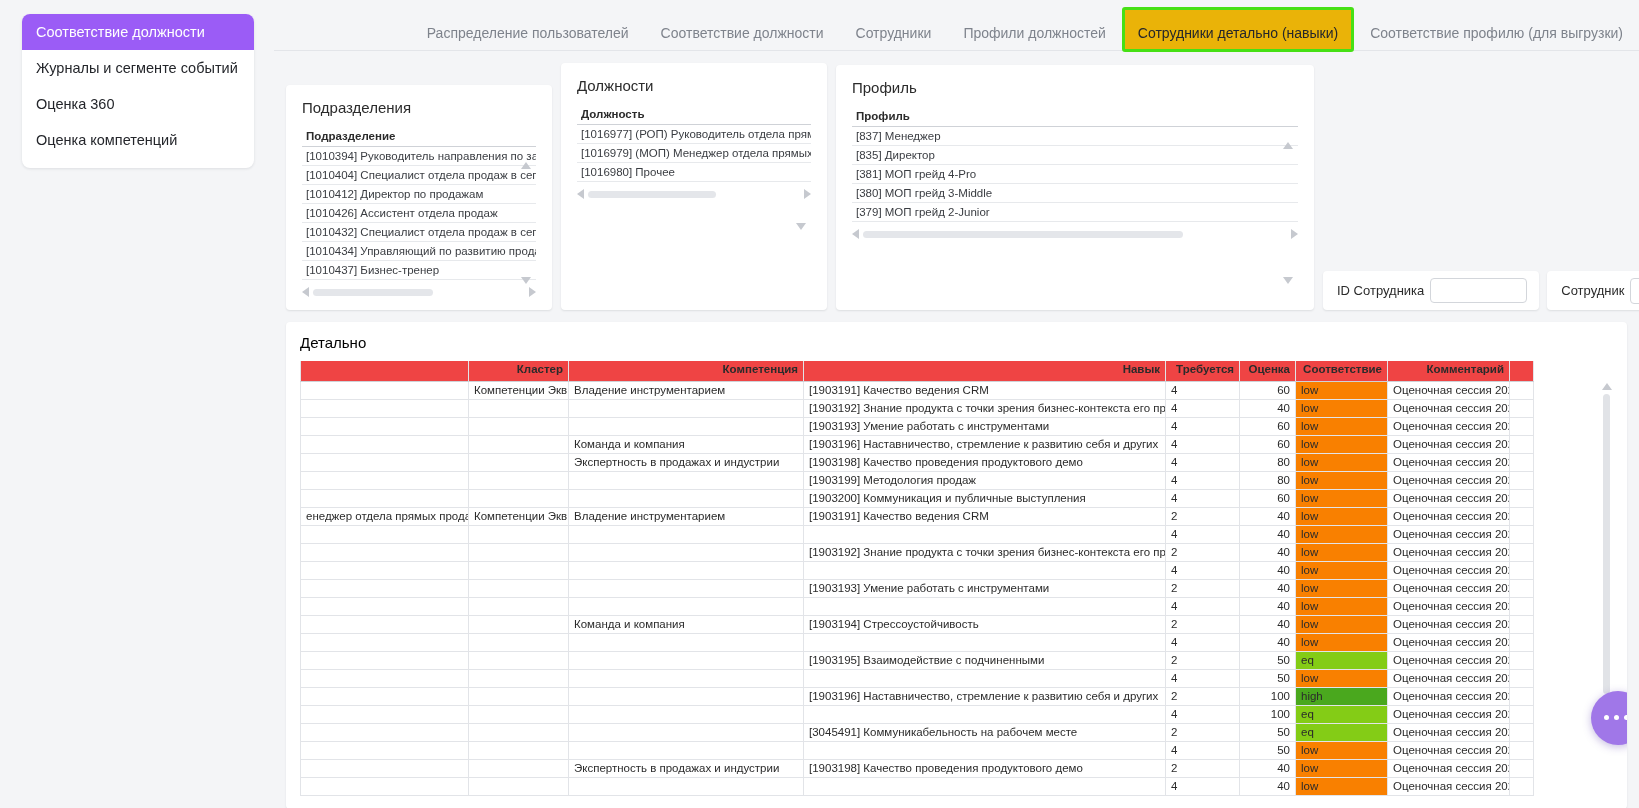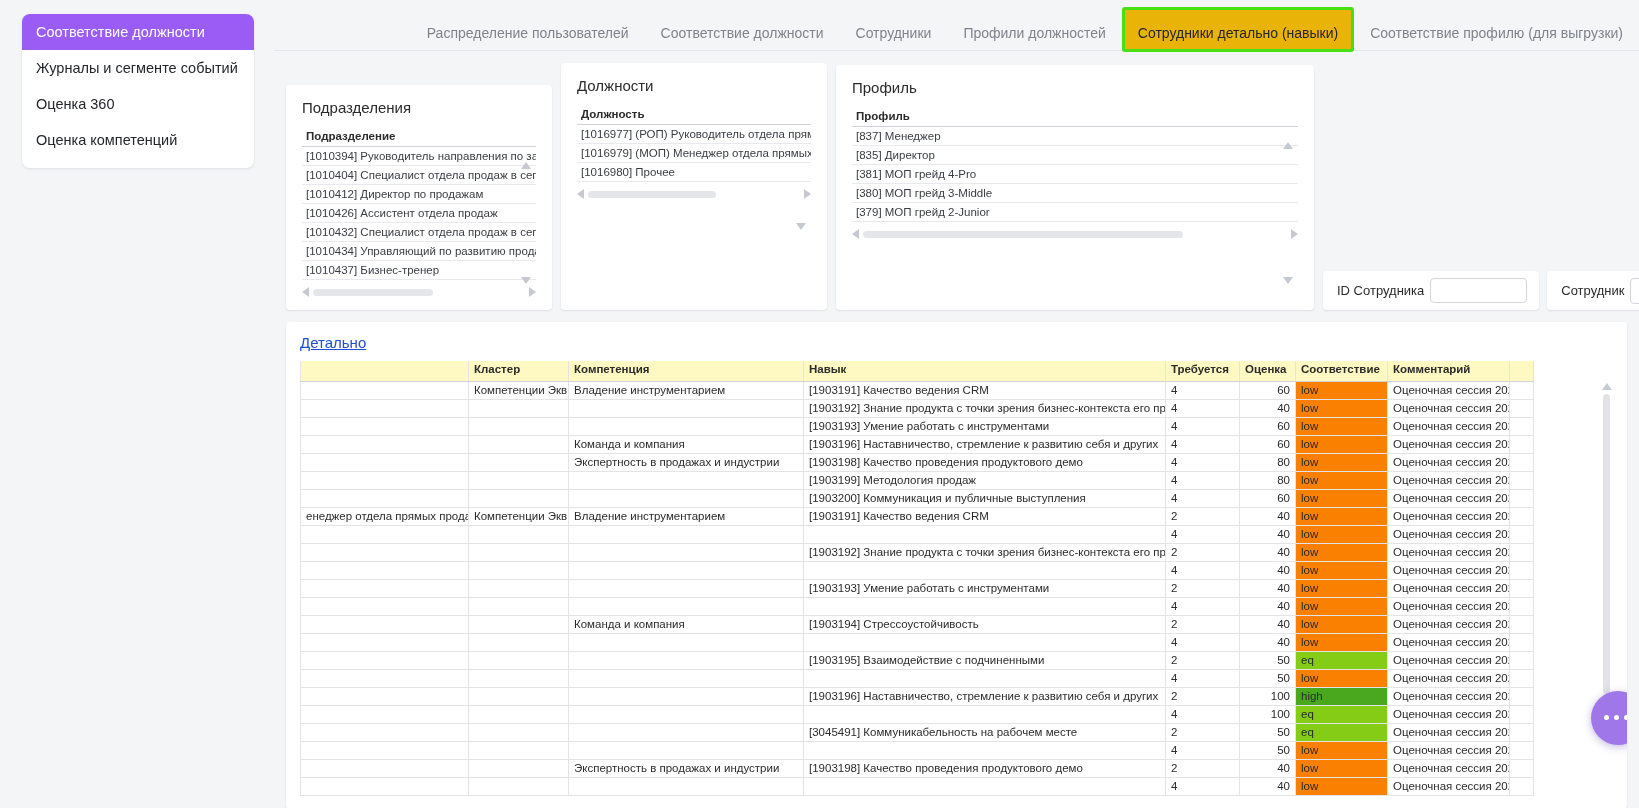--- a/index.html
+++ b/index.html
@@ -166,37 +166,37 @@
   .detail {
     margin-top: 12px;
     background: #ffffff;
     border-radius: 4px;
     box-shadow: 0 1px 2px rgba(20,25,40,.10);
     padding: 12px 14px 0 14px;
     height: 487px;
     position: relative;
     overflow: hidden;
   }
-  .detail-title { font-size: 15px; color: #1d4ed8; margin-bottom: 10px; text-decoration: underline; }
+  .detail-title { font-size: 15px; color: #000000; margin-bottom: 10px; }
   .tbl-wrap { position: relative; height: 435px; overflow: hidden; }
   table.grid { border-collapse: collapse; table-layout: fixed; width: 1233px; }
   table.grid th, table.grid td {
     border: 1px solid #e2e4e8;
     font-size: 11.5px;
     color: #2b2b2b;
     padding: 2px 5px;
     vertical-align: top;
     overflow: hidden;
     white-space: nowrap;
     height: 18px;
   }
   table.grid th {
-    font-weight: bold; text-align: left;
+    font-weight: bold; text-align: right;
     border-top: none; border-bottom: 1px solid #cfd2d7;
-    background: #fef9c3; height: 20px;
+    background: #ef4444; height: 20px;
   }
   td.num, th.num { text-align: right; }
   td.req, th.req { text-align: left; }
   .c-emp  { width: 168px; }
   .c-clus { width: 100px; }
   .c-comp { width: 235px; }
   .c-skill{ width: 362px; }
   .c-req  { width: 74px; }
   .c-sc   { width: 56px; }
   .c-match{ width: 92px; }

